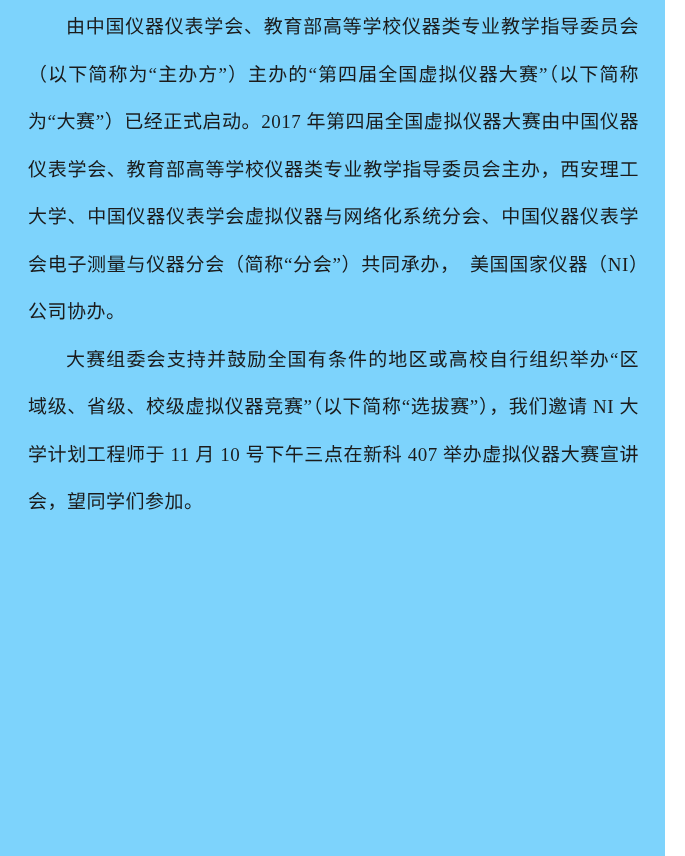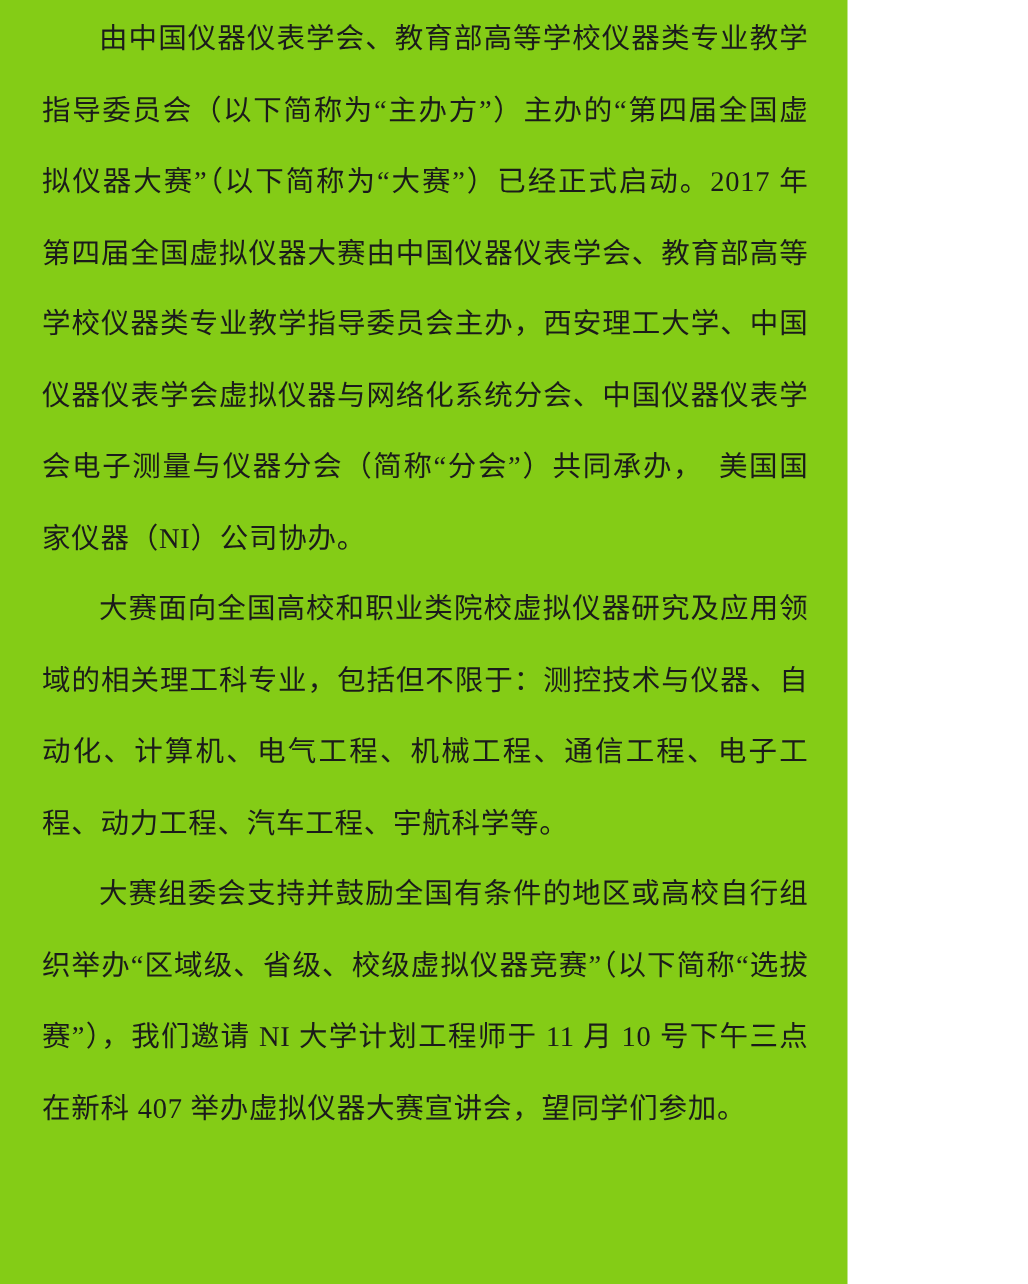--- a/index.html
+++ b/index.html
@@ -2,24 +2,24 @@
 <html lang="zh-CN"><head>
 <meta charset="utf-8">
 <style>
   html, body {
     margin: 0;
     padding: 0;
     background: #ffffff;
   }
   .page {
     position: relative;
-    width: 565px;
+    width: 665px;
     height: 856px;
     box-sizing: border-box;
-    background: #84cc16;
+    background: #7dd3fc;
     padding: 3px 26px 0 28px;
     overflow: hidden;
     font-family: "Liberation Serif", "DejaVu Serif", serif;
     font-size: 19px;
     line-height: 47.5px;
     color: #1b1b1b;
   }
   .para {
     margin: 0;
     padding: 0;
@@ -28,15 +28,14 @@
     text-justify: inter-ideograph;
     letter-spacing: 0.5px;
     word-break: break-all;
   }
 </style>
 </head>
 <body>
 
 <div class="page">
   <p class="para">由中国仪器仪表学会、教育部高等学校仪器类专业教学指导委员会（以下简称为“主办方”）主办的“第四届全国虚拟仪器大赛”（以下简称为“大赛”）已经正式启动。2017 年第四届全国虚拟仪器大赛由中国仪器仪表学会、教育部高等学校仪器类专业教学指导委员会主办，西安理工大学、中国仪器仪表学会虚拟仪器与网络化系统分会、中国仪器仪表学会电子测量与仪器分会（简称“分会”）共同承办，　美国国家仪器（NI）公司协办。</p>
-  <p class="para">大赛面向全国高校和职业类院校虚拟仪器研究及应用领域的相关理工科专业，包括但不限于：测控技术与仪器、自动化、计算机、电气工程、机械工程、通信工程、电子工程、动力工程、汽车工程、宇航科学等。</p>
   <p class="para">大赛组委会支持并鼓励全国有条件的地区或高校自行组织举办“区域级、省级、校级虚拟仪器竞赛”（以下简称“选拔赛”），我们邀请 NI 大学计划工程师于 11 月 10 号下午三点在新科 407 举办虚拟仪器大赛宣讲会，望同学们参加。</p>
 </div>
 
 </body></html>

